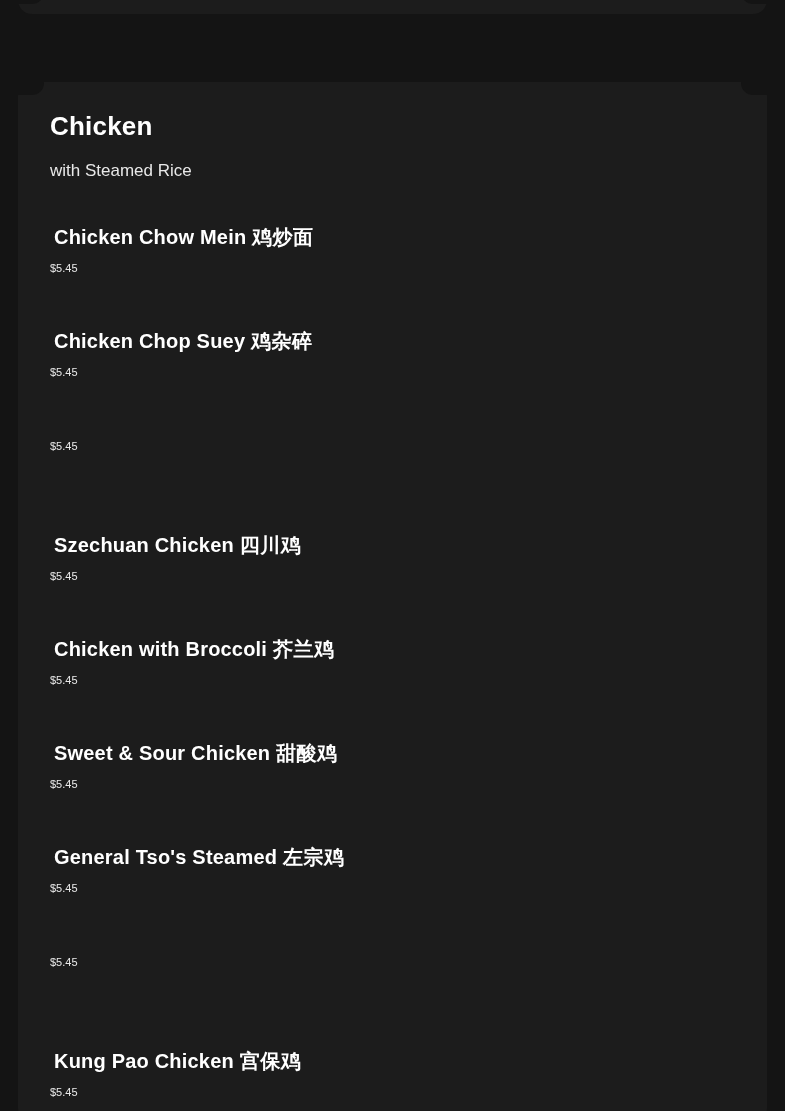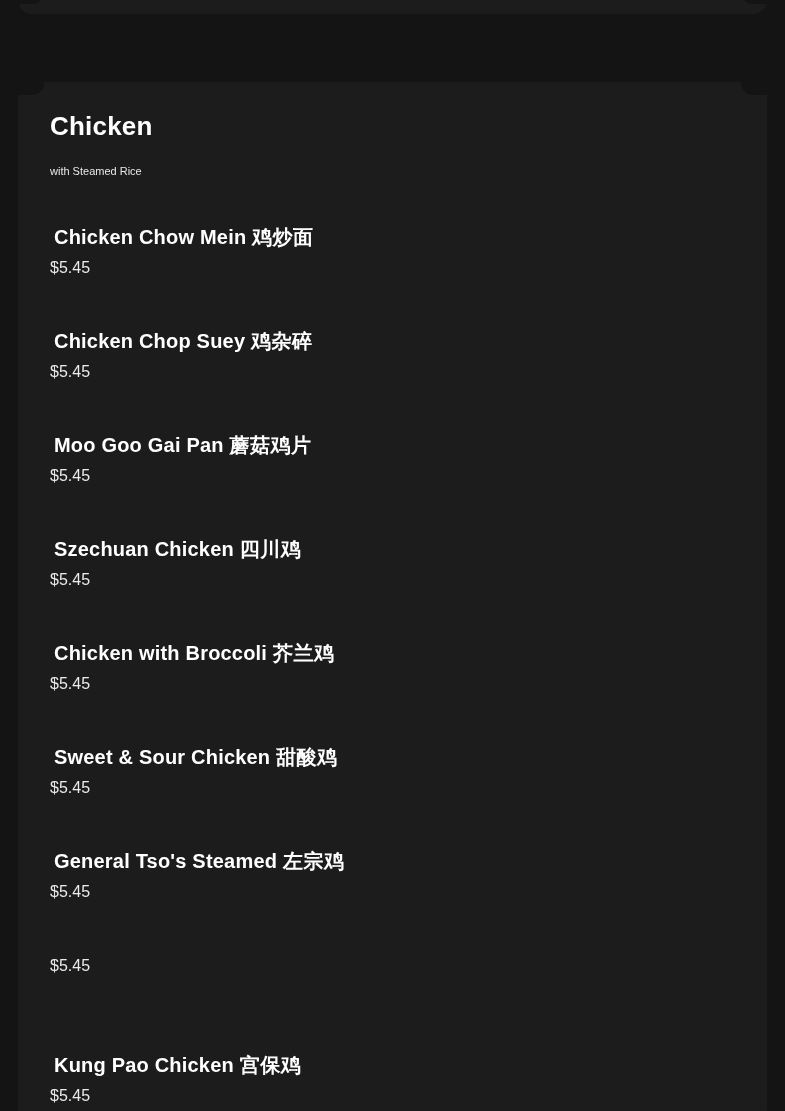--- a/index.html
+++ b/index.html
@@ -67,21 +67,21 @@
     padding-top: 28px;
     font-size: 26px;
     line-height: 32px;
     font-weight: 700;
     color: #ffffff;
     letter-spacing: 0.2px;
   }
   .section-subtitle {
     margin: 0;
     padding-top: 18px;
-    font-size: 11px;
+    font-size: 17px;
     line-height: 22px;
     font-weight: 400;
     color: #e8e8e8;
   }
 
   .items {
     margin: 0;
     padding: 0;
     list-style: none;
     padding-top: 40px;
@@ -95,21 +95,21 @@
     font-weight: 700;
     color: #ffffff;
     letter-spacing: 0.2px;
     margin: 4px;
   }
   .item-name .cjk {
     font-weight: 700;
     letter-spacing: 0.5px;
   }
   .item-price {
-    font-size: 16px;
+    font-size: 11px;
     line-height: 20px;
     font-weight: 400;
     color: #eaeaea;
     margin: 0;
     padding-top: 6px;
   }
 </style>
 </head>
 <body>
 
@@ -140,24 +140,20 @@
 
       <li class="item">
         <p class="item-name">
           <span>Chicken Chop Suey</span>
           <span class="cjk">鸡杂碎</span>
         </p>
         <p class="item-price">$5.45</p>
       </li>
 
       <li class="item">
-        <p class="item-name">
-          <span>Moo Goo Gai Pan</span>
-          <span class="cjk">蘑菇鸡片</span>
-        </p>
         <p class="item-price">$5.45</p>
       </li>
 
       <li class="item">
         <p class="item-name">
           <span>Szechuan Chicken</span>
           <span class="cjk">四川鸡</span>
         </p>
         <p class="item-price">$5.45</p>
       </li>

